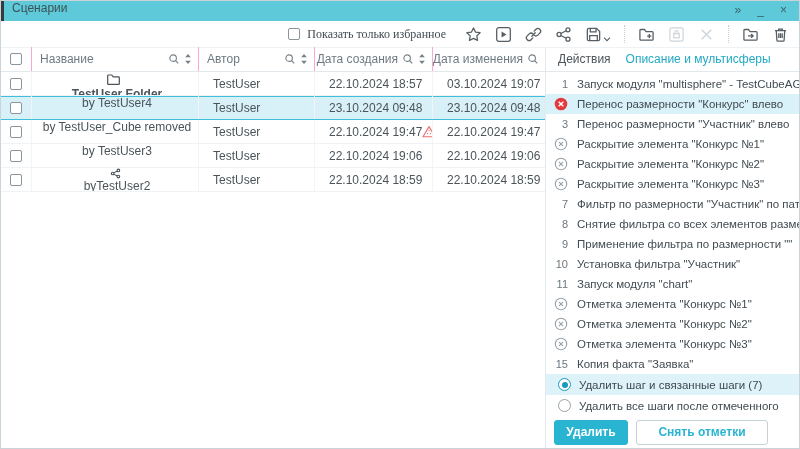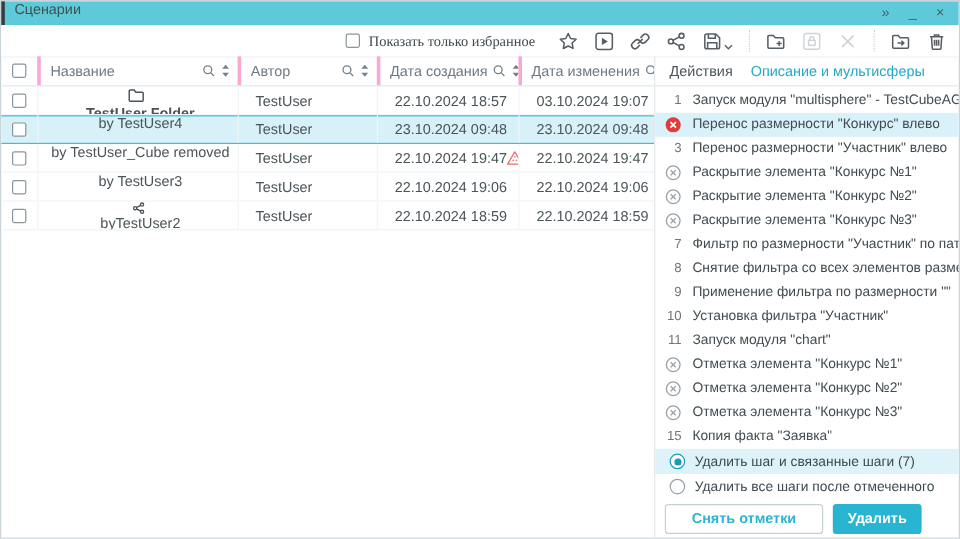--- a/index.html
+++ b/index.html
@@ -21,21 +21,21 @@
   .tool-icon svg{width:100%;height:100%;}
   .tool-icon.disabled{color:#ccd4d8;}
   .save-wrap{display:flex;align-items:flex-end;gap:1px;color:#565e63;}
   .save-wrap .chev{width:8px;height:7px;display:flex;}
   .vsep{width:0;height:18px;border-left:1px dotted #c4ced3;}
   
   .content{position:absolute;top:46px;left:0;right:0;bottom:0;display:flex;}
   .table-area{width:545px;border-right:1px solid #e2e8eb;display:flex;flex-direction:column;box-sizing:border-box;}
   .trow{display:grid;grid-template-columns:30px 167px 116px 118px 113px;align-items:stretch;}
   .thead{height:24px;border-bottom:1px solid #e2e8eb;color:#6e7a82;font-size:12px;}
-  .th{display:flex;align-items:center;padding:0 6px 0 8px;border-left:3px solid #f9a8d4;overflow:hidden;}
+  .th{display:flex;align-items:center;padding:0 6px 0 8px;border-left:1px solid #f9a8d4;overflow:hidden;justify-content:flex-end;}
   .th:first-child{border-left:none;justify-content:center;padding:0;}
   .th .lbl{flex:1;white-space:nowrap;}
   .hicon{width:12px;height:12px;display:flex;color:#75818a;margin-left:4px;flex:none;}
   .hicon svg{width:100%;height:100%;}
   .hicon.sort{width:8px;height:12px;}
   .tbody{display:block;}
   .row{height:24px;font-size:12px;color:#4b5459;border-bottom:1px solid #f0f3f5;box-sizing:border-box;}
   .td{display:flex;align-items:center;border-left:1px solid #f2f5f7;overflow:hidden;white-space:nowrap;}
   .td:first-child{border-left:none;justify-content:center;}
   .td.name{padding-left:4px;flex-direction:column;}
@@ -450,19 +450,19 @@
           <div class="option-row hl">
     <span class="radio on"></span>
     <span>Удалить шаг и связанные шаги (7)</span>
   </div>
           <div class="option-row">
     <span class="radio"></span>
     <span>Удалить все шаги после отмеченного</span>
   </div>
         </div>
       <div class="panel-footer">
+          <div class="btn primary">Удалить</div>
           <div class="btn secondary">Снять отметки</div>
-          <div class="btn primary">Удалить</div>
         </div>
     </div>
 
   </div>
 </div>
 
 </body></html>

